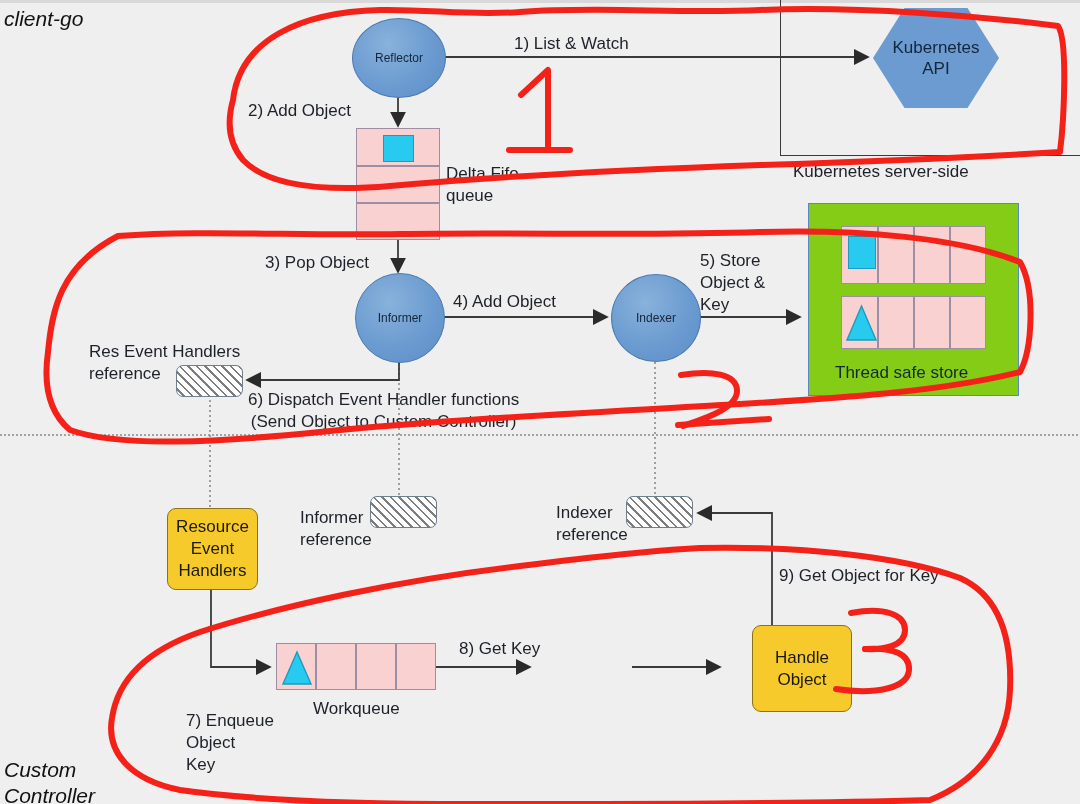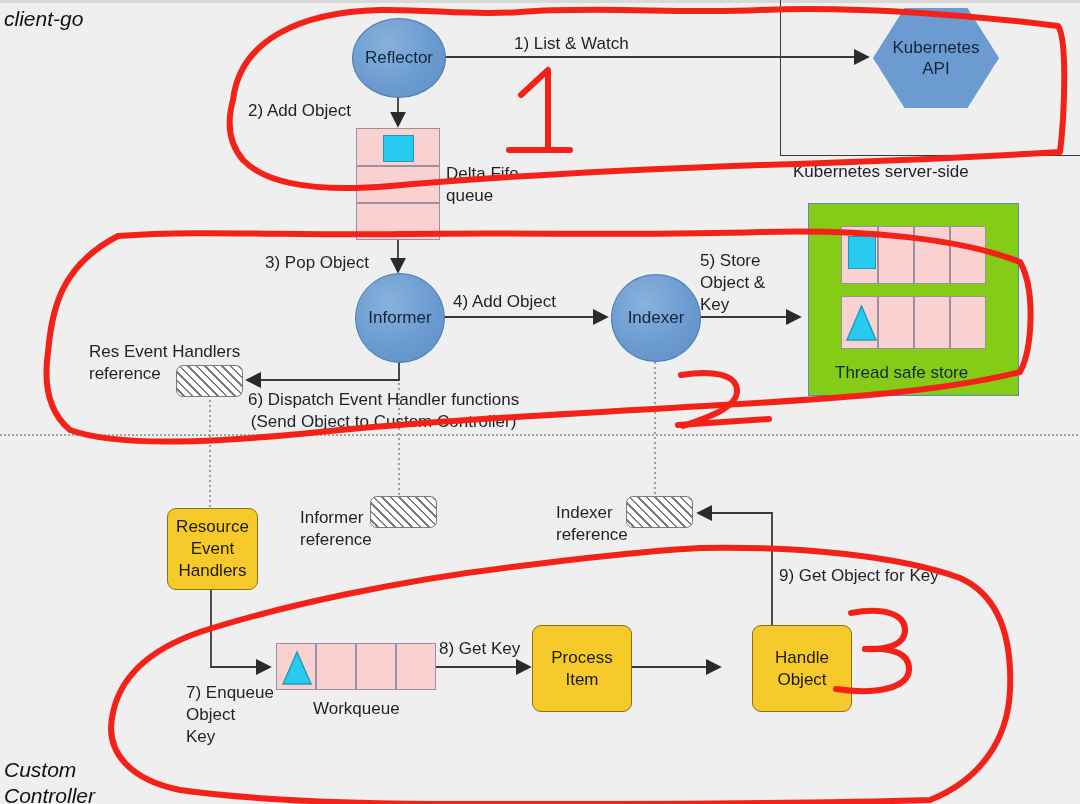--- a/index.html
+++ b/index.html
@@ -8,21 +8,21 @@
   #stage .topline{position:absolute;left:0;top:0;width:1080px;height:3px;background:#d8d8d8;}
 
   .svgl{position:absolute;left:0;top:0;width:1080px;height:804px;pointer-events:none;}
 
   .lbl{position:absolute;color:#1d2129;font-size:17px;line-height:22px;white-space:pre;}
   .lbl.it{font-style:italic;font-size:21px;color:#111;}
 
   .circ{position:absolute;border-radius:50%;
         background:radial-gradient(circle at 38% 32%, #89b2dc 0%, #6b9bd0 55%, #5c8dc6 100%);
         border:1px solid #4a7ab0;display:flex;align-items:center;justify-content:center;
-        color:#13263b;font-size:17px;}
+        color:#13263b;font-size:12px;}
   .hex{position:absolute;display:flex;align-items:center;justify-content:center;text-align:center;
        background:#6b9bd0;color:#13263b;font-size:17px;line-height:21px;
        clip-path:polygon(25% 0%,75% 0%,100% 50%,75% 100%,25% 100%,0% 50%);}
 
   .pinkcell{background:#fad1d1;border:1px solid #9b8fa6;box-sizing:border-box;position:absolute;}
   .cyanbox{position:absolute;background:#28caf0;border:1px solid #1b9cbd;}
 
   .store{position:absolute;background:#84cc16;border:1px solid #5b89bd;}
   .storelbl{position:absolute;color:#13263b;font-size:17px;}
 
@@ -147,24 +147,20 @@
   <div class="hatch" style="left:626px;top:496px;width:65px;height:30px;"></div>
   <div class="lbl" style="left:556px;top:502px;white-space:pre-line;">Indexer
 reference</div>
 
   <div class="ybox" style="left:167px;top:508px;width:89px;height:80px;">
     <span style="white-space:pre-line">Resource
 Event
 Handlers</span>
   </div>
 
-  <div class="ybox" style="left:532px;top:625px;width:98px;height:85px;">
-    <span style="white-space:pre-line">Process
-Item</span>
-  </div>
 
   <div class="ybox" style="left:752px;top:625px;width:98px;height:85px;">
     <span style="white-space:pre-line">Handle
 Object</span>
   </div>
 
   <div style="position:absolute;left:276px;top:643px;width:160px;height:47px;">
     <div class="pinkcell" style="left:0;top:0;width:40px;height:47px;"></div>
     <div class="pinkcell" style="left:40px;top:0;width:40px;height:47px;"></div>
     <div class="pinkcell" style="left:80px;top:0;width:40px;height:47px;"></div>
@@ -177,24 +173,24 @@
 
   <div class="lbl" style="left:514px;top:33px;">1) List &amp; Watch</div>
   <div class="lbl" style="left:248px;top:100px;">2) Add Object</div>
   <div class="lbl" style="left:265px;top:252px;">3) Pop Object</div>
   <div class="lbl" style="left:453px;top:291px;">4) Add Object</div>
   <div class="lbl" style="left:700px;top:250px;white-space:pre-line;">5) Store
 Object &amp;
 Key</div>
   <div class="lbl" style="left:248px;top:389px;white-space:pre-line;text-align:center;">6) Dispatch Event Handler functions
 (Send Object to Custom Controller)</div>
-  <div class="lbl" style="left:186px;top:682px;white-space:pre-line;">7) Enqueue
+  <div class="lbl" style="left:186px;top:710px;white-space:pre-line;">7) Enqueue
 Object
 Key</div>
-  <div class="lbl" style="left:439px;top:638px;text-align:right;">8) Get Key</div>
+  <div class="lbl" style="left:459px;top:638px;text-align:right;">8) Get Key</div>
   <div class="lbl" style="left:779px;top:565px;">9) Get Object for Key</div>
 
   <div class="lbl it" style="left:4px;top:8px;">client-go</div>
   <div class="lbl it" style="left:4px;top:757px;white-space:pre-line;line-height:26px;">Custom
 Controller</div>
 
   <svg class="svgl" viewBox="0 0 1080 804">
     <g fill="none" stroke="#f42118" stroke-width="6" stroke-linecap="round" stroke-linejoin="round">
 
       <path d="M233,100 C240,40 300,12 380,10 C430,9 470,16 520,12 C600,6 680,14 760,10

